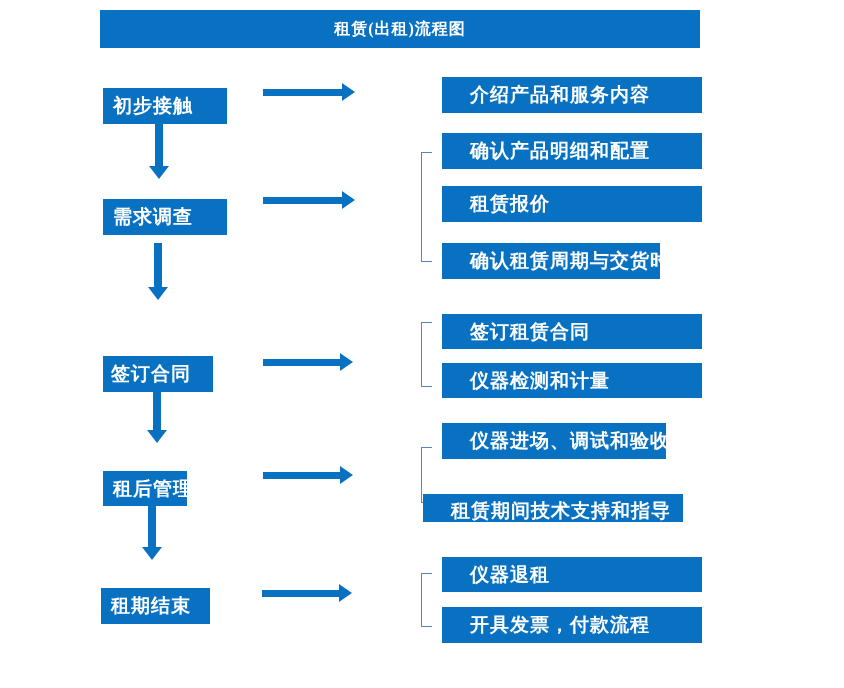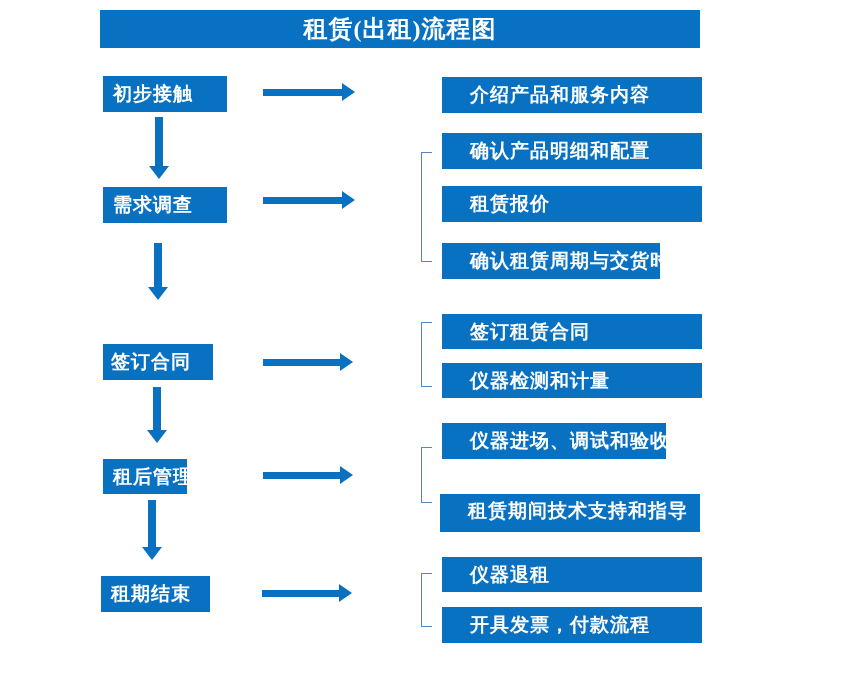--- a/index.html
+++ b/index.html
@@ -14,34 +14,34 @@
     position:relative;
     width:844px;height:688px;
     background:var(--bg);
     overflow:hidden;
     font-family:"Liberation Serif","DejaVu Serif",serif;
   }
   .banner{
     position:absolute;left:100px;top:10px;width:600px;height:38px;
     background:var(--primary);
     color:var(--text);
-    font-size:24px;font-weight:bold;
+    font-size:16px;font-weight:bold;
     display:flex;align-items:center;justify-content:center;
     letter-spacing:1px;
   }
   .box{
     position:absolute;
     background:var(--primary);
     color:var(--text);
     font-size:19px;font-weight:bold;
     white-space:nowrap;
     letter-spacing:1px;
     box-sizing:border-box;
   }
-  .step{padding-left:10px;}
+  .step{padding-left:10px;margin-top:12px;}
   .detail{padding-left:28px;}
   
   .arrow-right{position:absolute;height:18px;}
   .arrow-right .shaft{
     position:absolute;left:0;right:11px;top:50%;margin-top:-3.5px;height:7px;
     background:var(--arrow);
   }
   .arrow-right .head{
     position:absolute;right:0;top:50%;margin-top:-9px;width:0;height:0;
     border-left:13px solid var(--arrow);
@@ -130,18 +130,18 @@
   <div class="box detail" style="left:442px;top:77px;width:260px;height:36px;line-height:36px;">介绍产品和服务内容</div>
 
   <div class="box detail" style="left:442px;top:133px;width:260px;height:36px;line-height:36px;">确认产品明细和配置</div>
   <div class="box detail" style="left:442px;top:186px;width:260px;height:36px;line-height:36px;">租赁报价</div>
   <div class="box detail" style="left:442px;top:243px;width:218px;height:36px;line-height:36px;">确认租赁周期与交货时间</div>
 
   <div class="box detail" style="left:442px;top:314px;width:260px;height:35px;line-height:35px;">签订租赁合同</div>
   <div class="box detail" style="left:442px;top:363px;width:260px;height:35px;line-height:35px;">仪器检测和计量</div>
 
   <div class="box detail" style="left:442px;top:423px;width:224px;height:36px;line-height:36px;">仪器进场、调试和验收</div>
-  <div class="box detail" style="left:440px;top:494px;width:260px;height:38px;line-height:34px;">租赁期间技术支持和指导</div>
+  <div class="box detail" style="left:423px;top:494px;width:260px;height:28px;line-height:34px;">租赁期间技术支持和指导</div>
 
   <div class="box detail" style="left:442px;top:557px;width:260px;height:35px;line-height:35px;">仪器退租</div>
   <div class="box detail" style="left:442px;top:607px;width:260px;height:36px;line-height:36px;">开具发票，付款流程</div>
 
 </div>
 
 </body></html>

